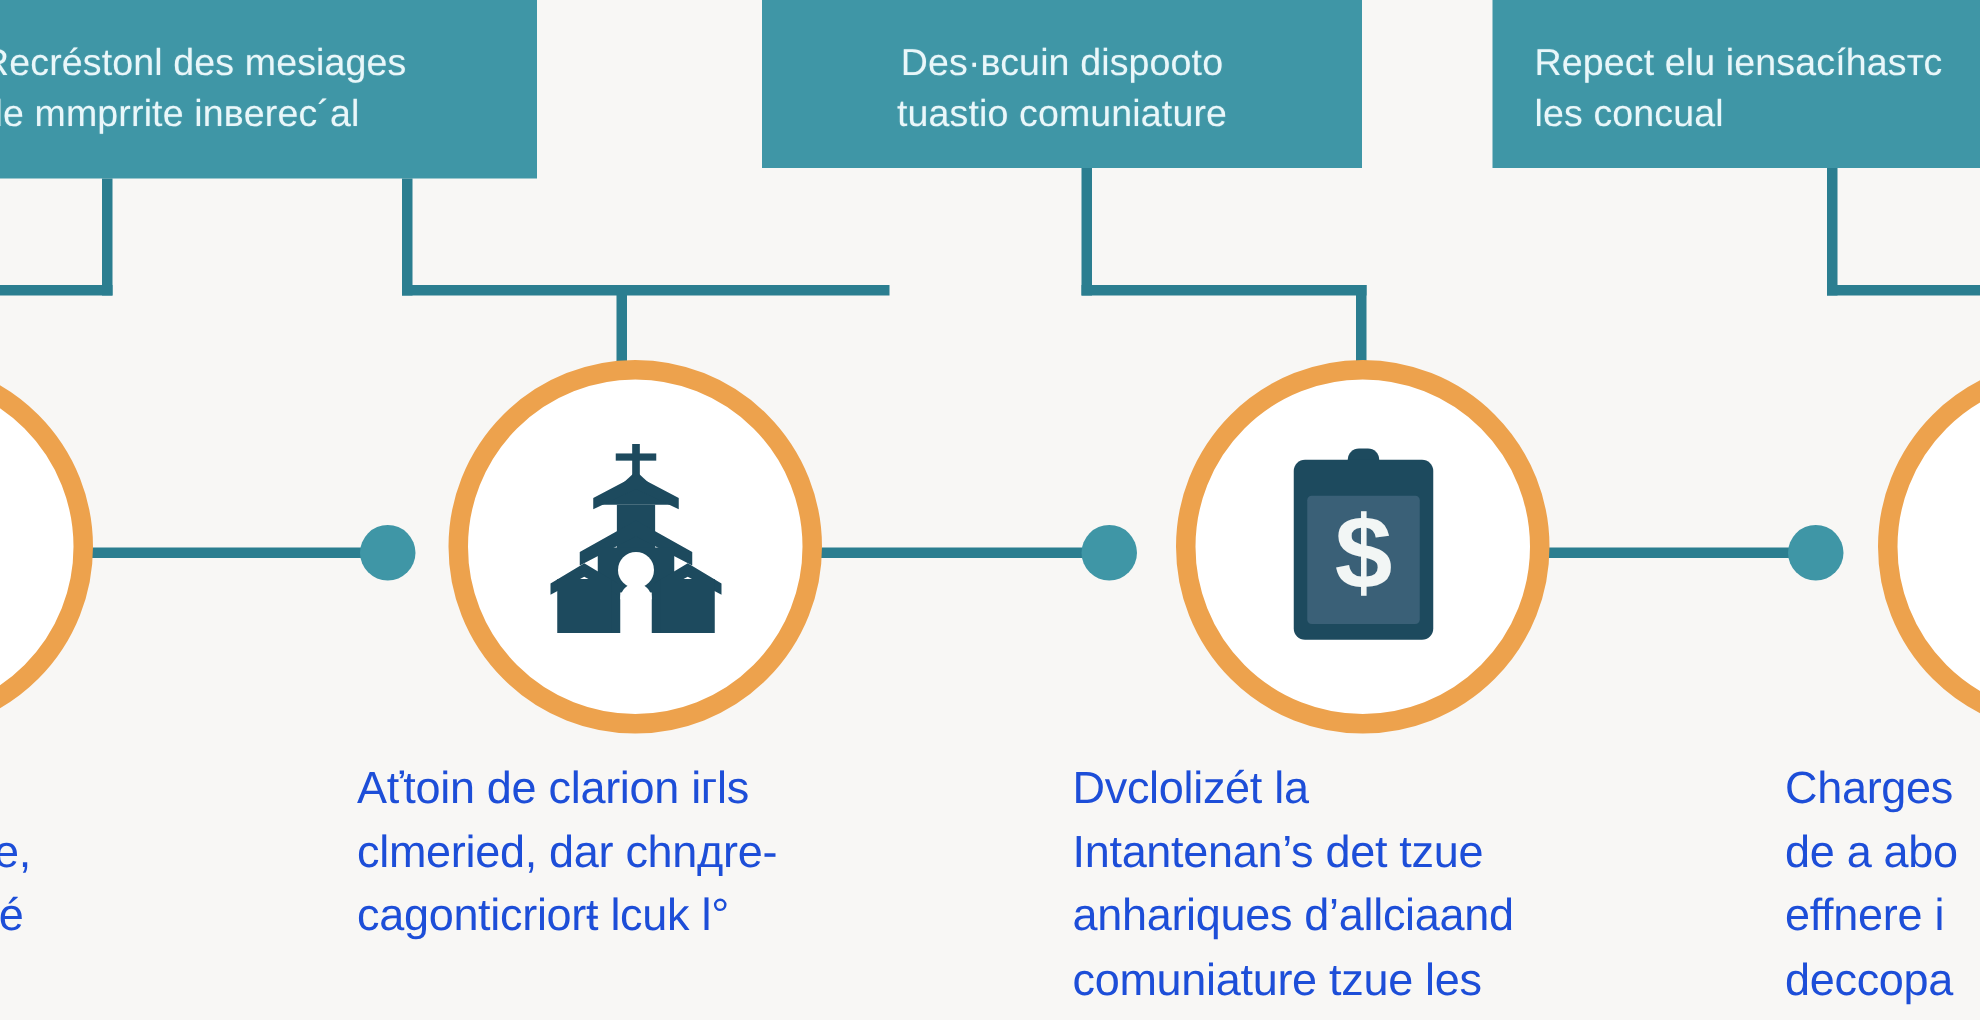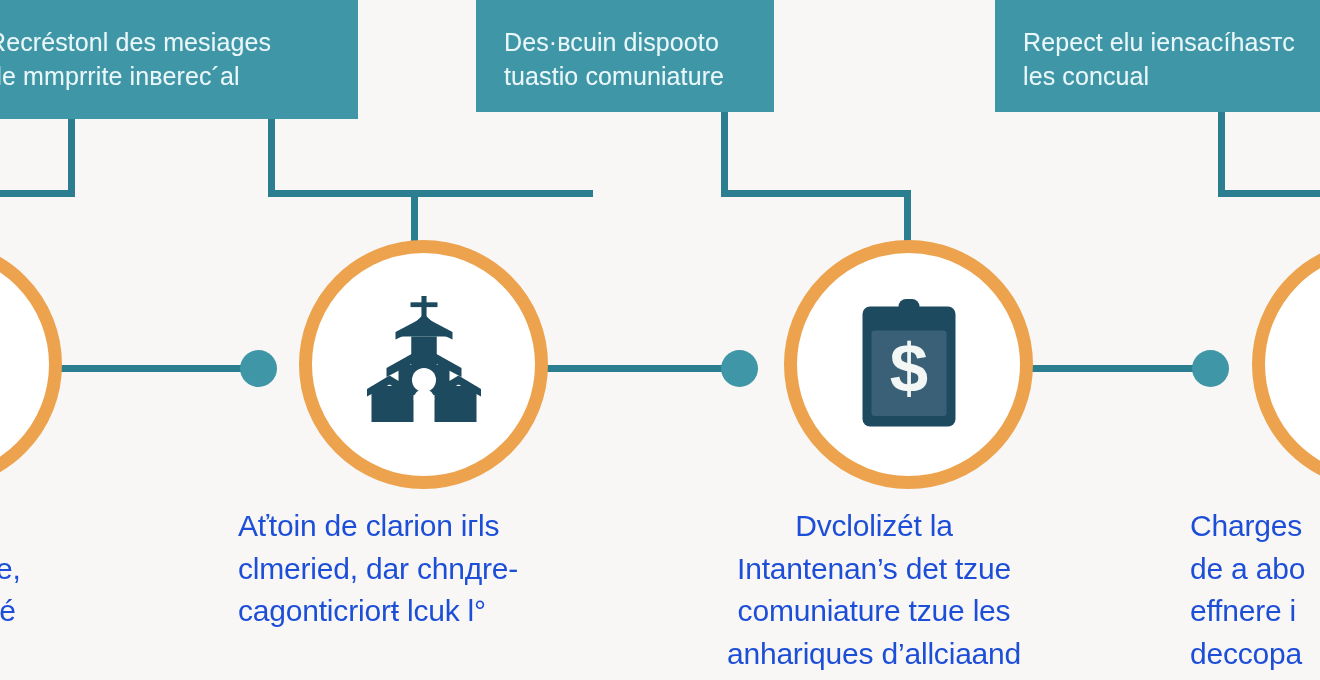--- a/index.html
+++ b/index.html
@@ -30,21 +30,21 @@
     color: #e9f7fa;
     box-sizing: border-box;
     padding: 26px 28px 0 28px;
     font-size: 25px;
     line-height: 1.34;
     font-weight: 400;
     letter-spacing: 0.1px;
     text-shadow: 0 0 1px rgba(255,255,255,0.28);
   }
   .callout-1 { left: -40px; width: 398px; height: 119px; }
-  .callout-2 { left: 476px; width: 298px; height: 112px; }
+  .callout-2 { left: 508px; width: 400px; height: 112px; text-align: center; }
   .callout-3 { left: 995px; width: 360px; height: 112px; }
 
   
   .conn {
     position: absolute;
     background: #2b7e90;
   }
   .conn-v { width: 7px; }
   .conn-h { height: 7px; }
 
@@ -90,21 +90,21 @@
     top: 505px;
     color: #1d4ed8;
     font-size: 30px;
     line-height: 1.42;
     font-weight: 400;
     letter-spacing: -0.2px;
     box-sizing: border-box;
   }
   .cap-1 { left: -78px; width: 270px; }
   .cap-2 { left: 238px;  width: 410px; }
-  .cap-3 { left: 674px;  width: 400px; text-align: center; }
+  .cap-3 { left: 715px;  width: 400px; }
   .cap-4 { left: 1190px; width: 300px; }
 </style>
 </head>
 <body>
 
 <div id="infographic">
 
   <div class="callout callout-1">
     <div>Recréstonl des mesiages</div>
     <div>de mmprrite inвerec´al</div>
@@ -212,22 +212,22 @@
 
   <div class="caption cap-2">
     <div>Aťtoin de clarion iгls</div>
     <div>clmeried, dar chnдre-</div>
     <div>cagonticriorŧ lcuk l°</div>
   </div>
 
   <div class="caption cap-3">
     <div>Dvclolizét la</div>
     <div>Intantenan’s det tzue</div>
+    <div>anhariques d’allciaand</div>
     <div>comuniature tzue les</div>
-    <div>anhariques d’allciaand</div>
   </div>
 
   <div class="caption cap-4">
     <div>Charges</div>
     <div>de a abo</div>
     <div>effnere i</div>
     <div>deссopa</div>
   </div>
 
 </div>

